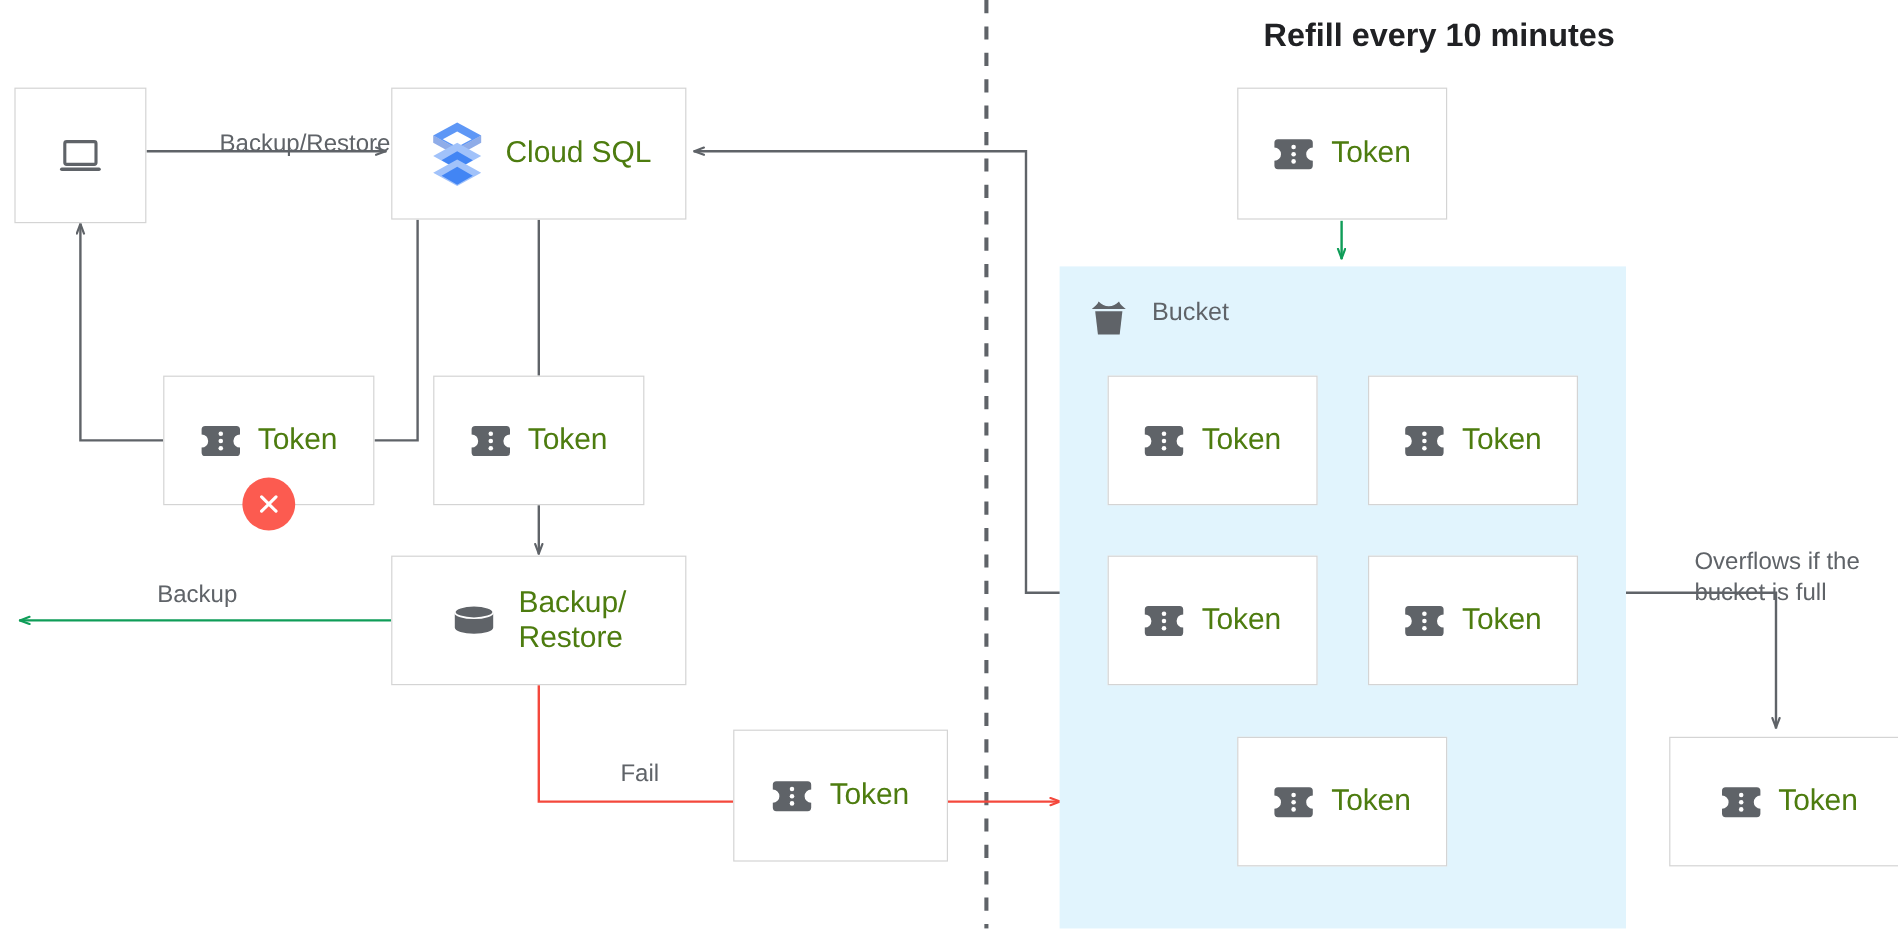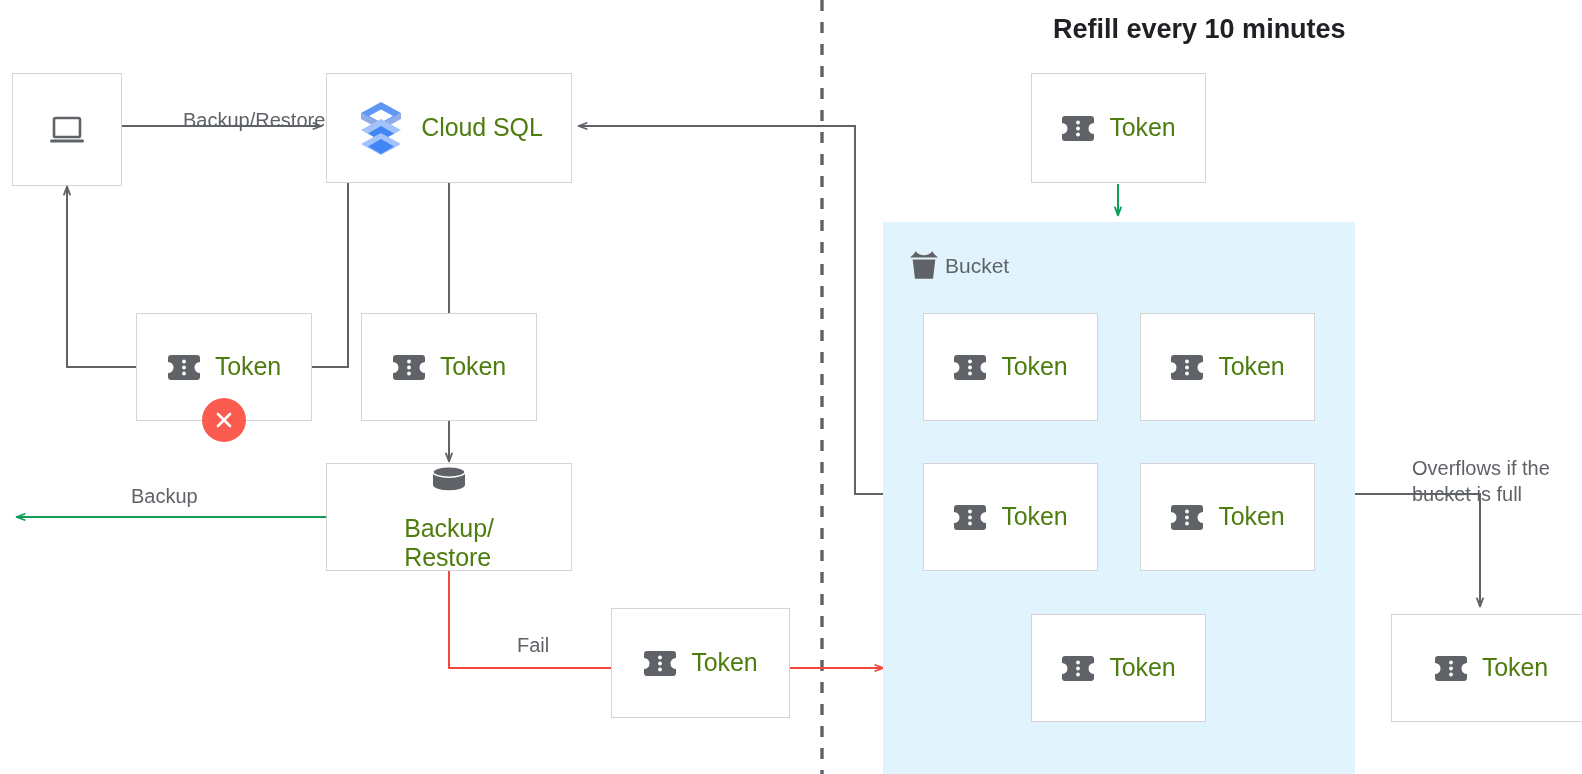--- a/index.html
+++ b/index.html
@@ -17,41 +17,40 @@
     justify-content:center;
     gap:14px;
   }
   .node .nlabel{
     color:#4d7c0f;
     font-size:25px;
     line-height:1.18;
     white-space:pre-line;
     letter-spacing:-0.1px;
   }
-  .node.two-line{gap:18px;flex-direction:column;}
+  .node.two-line{gap:18px;}
   .node.two-line .nlabel{text-align:left;}
 
   
   .tok-icon{width:34px;height:31px;flex:0 0 auto;display:block;}
   .db-icon{width:38px;height:34px;flex:0 0 auto;display:block;}
   .laptop-icon{width:44px;height:40px;display:block;}
   .sql-icon{width:52px;height:56px;flex:0 0 auto;display:block;}
   .bucket-icon{width:38px;height:34px;display:block;}
 
   
   #bucket-panel{
     position:absolute;
     background:#e1f4fd;
     box-sizing:border-box;
   }
   #bucket-head{
     position:absolute;
     display:flex;
-    align-items:center;
-    gap:2px;
+    gap:17px;
   }
   #bucket-head .btext{
     color:#5f6368;
     font-size:21px;
   }
 
   
   .edge-label{
     position:absolute;
     color:#5f6368;

